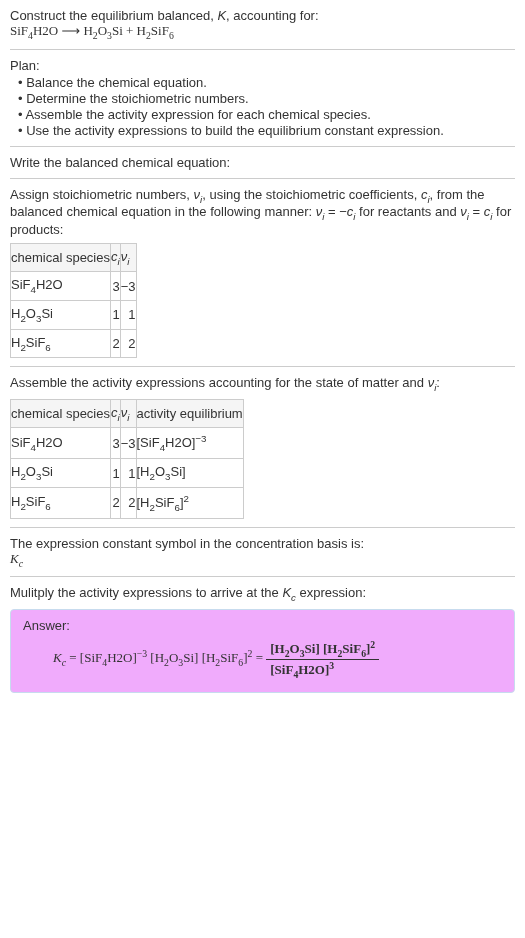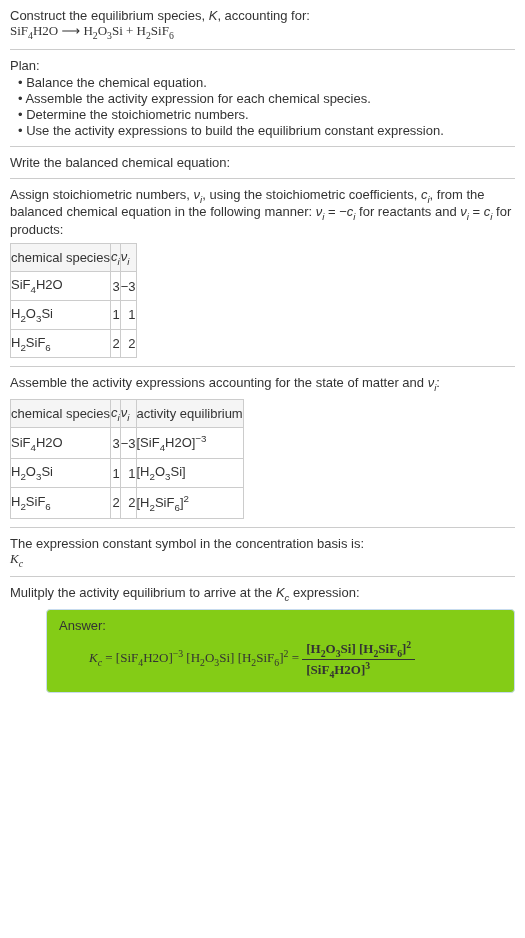--- a/index.html
+++ b/index.html
@@ -15,53 +15,52 @@
   .section { border-top: 1px solid #ccc; padding-top: 8px; margin-top: 8px; }
   .section.first { border-top: none; margin-top: 0; padding-top: 0; }
   .ital { font-style: italic; }
   .sub { font-size: 0.75em; vertical-align: sub; }
   .sup { font-size: 0.75em; vertical-align: super; }
   table { border-collapse: collapse; margin-top: 6px; }
   td { border: 1px solid #ccc; padding: 5px 0; white-space: nowrap; }
   tr:first-child td { background: #f5f5f5; }
   td.num { text-align: right; }
   .answer {
-    background: #84cc16;
+    background: #f0abfc;
     border: 1px solid #c7dbee;
     border-radius: 4px;
     padding: 8px 12px 12px 12px;
     margin-top: 6px;
-    margin-left: 36px;
   }
   .eq { font-family: serif; }
   .plan ul { list-style: none; padding-left: 0; margin: 2px 0 0 8px; }
   .plan li { margin: 1px 0; }
   .indent { padding-left: 30px; }
   .frac { display: inline-block; vertical-align: middle; text-align: left; font-weight: bold; }
   .frac .top { border-bottom: 1px solid #333; display: block; padding: 0 4px; }
   .frac .bot { display: block; padding: 0 4px; }
 </style>
 </head>
 <body>
 
 <div class="section first">
   <div>
-    <span>Construct the equilibrium species, </span><span class="ital">K</span><span>, accounting for:</span>
+    <span>Construct the equilibrium balanced, </span><span class="ital">K</span><span>, accounting for:</span>
   </div>
   <div class="eq">
     <span><span>SiF</span><span class="sub">4</span><span>H2O</span></span><span>  ⟶  </span><span><span>H</span><span class="sub">2</span><span>O</span><span class="sub">3</span><span>Si + H</span><span class="sub">2</span><span>SiF</span><span class="sub">6</span></span>
   </div>
 </div>
 
 <div class="section plan">
   <div>Plan:</div>
   <ul>
     <li>• Balance the chemical equation.</li>
+    <li>• Determine the stoichiometric numbers.</li>
     <li>• Assemble the activity expression for each chemical species.</li>
-    <li>• Determine the stoichiometric numbers.</li>
     <li>• Use the activity expressions to build the equilibrium constant expression.</li>
   </ul>
 </div>
 
 <div class="section">
   <div>Write the balanced chemical equation:</div>
 </div>
 
 <div class="section">
   <div>
@@ -127,21 +126,21 @@
     </table>
 </div>
 
 <div class="section">
   <div>The expression constant symbol in the concentration basis is:</div>
   <div class="eq"><span class="ital">K</span><span class="sub ital">c</span></div>
 </div>
 
 <div class="section">
   <div>
-    <span>Mulitply the activity equilibrium to arrive at the </span><span class="ital">K</span><span class="sub ital">c</span><span> expression:</span>
+    <span>Mulitply the activity expressions to arrive at the </span><span class="ital">K</span><span class="sub ital">c</span><span> expression:</span>
   </div>
   <div class="answer">
     <div>Answer:</div>
     <div class="eq indent" style="margin-top:6px;">
       <span class="ital">K</span><span class="sub ital">c</span><span> = </span><span>[SiF</span><span class="sub">4</span><span>H2O]</span><span class="sup">−3</span><span> </span><span>[H</span><span class="sub">2</span><span>O</span><span class="sub">3</span><span>Si]</span><span> </span><span>[H</span><span class="sub">2</span><span>SiF</span><span class="sub">6</span><span>]</span><span class="sup">2</span><span> = </span><span class="frac"><span class="top"><span>[H</span><span class="sub">2</span><span>O</span><span class="sub">3</span><span>Si] [H</span><span class="sub">2</span><span>SiF</span><span class="sub">6</span><span>]</span><span class="sup">2</span></span><span class="bot"><span>[SiF</span><span class="sub">4</span><span>H2O]</span><span class="sup">3</span></span></span>
     </div>
   </div>
 </div>
 
 </body></html>

